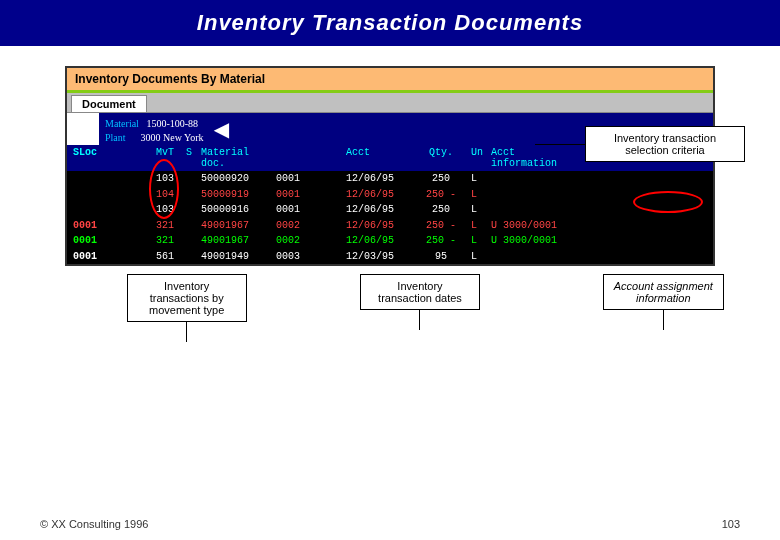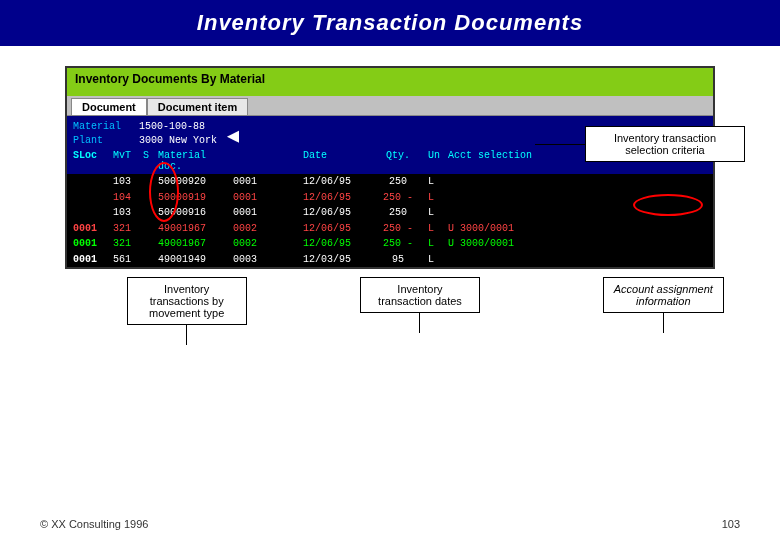--- a/index.html
+++ b/index.html
@@ -29,22 +29,22 @@
 
     .screen-box {
       border: 2px solid #333;
       background: #fff;
       padding: 0;
       width: 650px;
       margin: 0 auto;
     }
 
     .screen-title-bar {
-      background: #84cc16;
-      border-bottom: 6px solid #84cc16;
+      background: #fdba74;
+      border-bottom: 3px solid #84cc16;
       padding: 4px 8px;
       font-size: 12px;
       font-weight: bold;
       color: #000;
     }
 
     .tab-bar {
       background: #c0c0c0;
       display: flex;
       border-bottom: 1px solid #888;
@@ -92,21 +92,21 @@
       display: flex;
       padding: 1px 6px;
       line-height: 1.35;
     }
 
     .row-white { color: #ffffff; }
     .row-red { color: #ff4444; }
     .row-green { color: #00ff00; }
 
     .col-sloc { width: 40px; font-weight: bold; }
-    .col-mvt { width: 30px; }
+    .col-mvt { width: 30px; margin-left: 43px; }
     .col-s { width: 15px; }
     .col-mat { width: 75px; }
     .col-doc { width: 70px; }
     .col-date { width: 65px; }
     .col-qty { width: 60px; text-align: center; }
     .col-un { width: 20px; }
     .col-acct { width: 90px; }
 
     .highlight-circle-left {
       position: absolute;
@@ -151,24 +151,25 @@
       display: flex;
       justify-content: space-between;
       font-size: 11px;
       color: #333;
     }
 
     .top-section {
       position: relative;
       background: #000080;
       padding: 4px 6px 0 6px;
-      font-family: Liberation Mono, monospace;
+      font-family: Liberation Serif, serif;
       font-size: 10px;
       display: flex;
-      align-items: flex-end;
+      align-items: flex-start;
+      margin-left: 32px;
     }
 
     .outer-wrapper {
       position: relative;
       width: 650px;
       margin: 0 auto;
     }
   </style>
 </head>
 <body>
@@ -177,21 +178,20 @@
   <span>Inventory Transaction Documents</span>
 </div>
 
 <div class="main-content" style="position:relative;">
 
   <div class="outer-wrapper">
     <div class="screen-box">
       <div class="screen-title-bar">Inventory Documents By Material</div>
       <div class="tab-bar">
         <div class="tab active">Document</div>
-        <div class="tab">Document item</div>
       </div>
 
       <div class="top-section">
         <div style="color:#00bfff;">
           <div class="sap-row">
             <span class="sap-field-label">Material&nbsp;&nbsp;&nbsp;</span>
             <span class="sap-field-value">1500-100-88</span>
           </div>
           <div class="sap-row">
             <span class="sap-field-label">Plant&nbsp;&nbsp;&nbsp;&nbsp;&nbsp;&nbsp;</span>
@@ -206,24 +206,24 @@
         <div class="highlight-circle-left"></div>
 
         <div class="highlight-circle-right"></div>
 
         <div class="sap-table-header">
           <span class="col-sloc">SLoc</span>
           <span class="col-mvt">MvT</span>
           <span class="col-s">S</span>
           <span class="col-mat">Material doc.</span>
           <span class="col-doc"></span>
-          <span class="col-date">Date</span>
+          <span class="col-date">Acct</span>
           <span class="col-qty">Qty.</span>
           <span class="col-un">Un</span>
-          <span class="col-acct">Acct selection</span>
+          <span class="col-acct">Acct information</span>
         </div>
 
         <div class="sap-table-body">
           <div class="sap-table-row row-white">
             <span class="col-sloc"></span>
             <span class="col-mvt">103</span>
             <span class="col-s"></span>
             <span class="col-mat">50000920</span>
             <span class="col-doc">0001</span>
             <span class="col-date">12/06/95</span>

